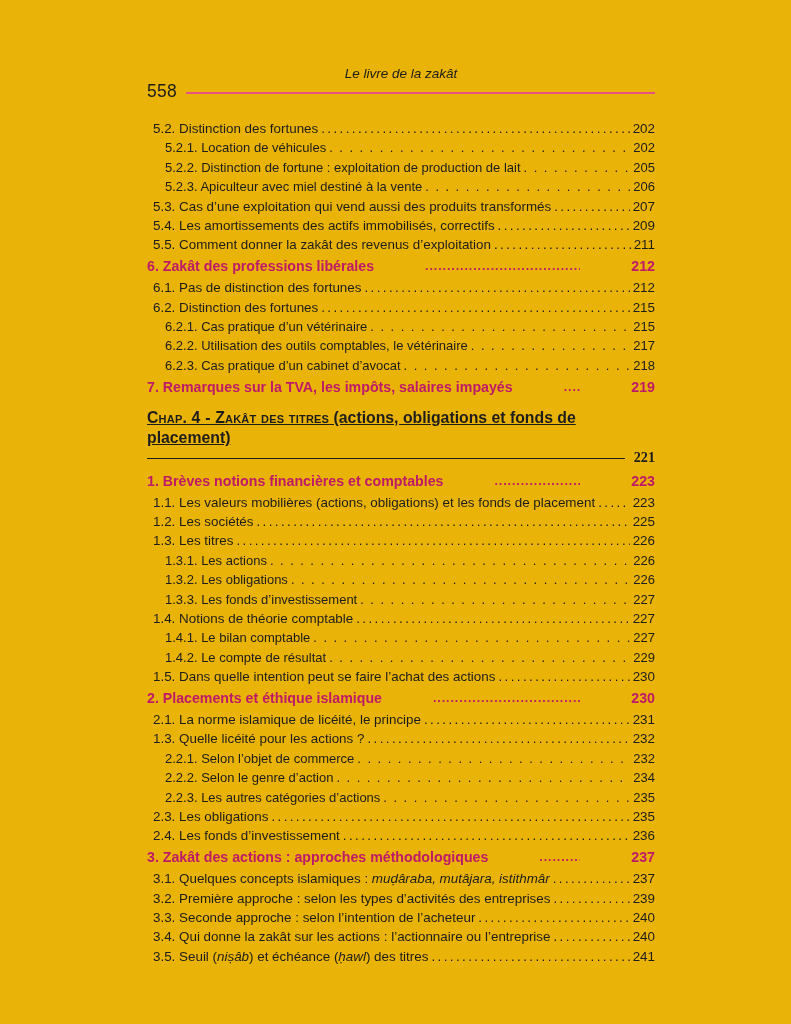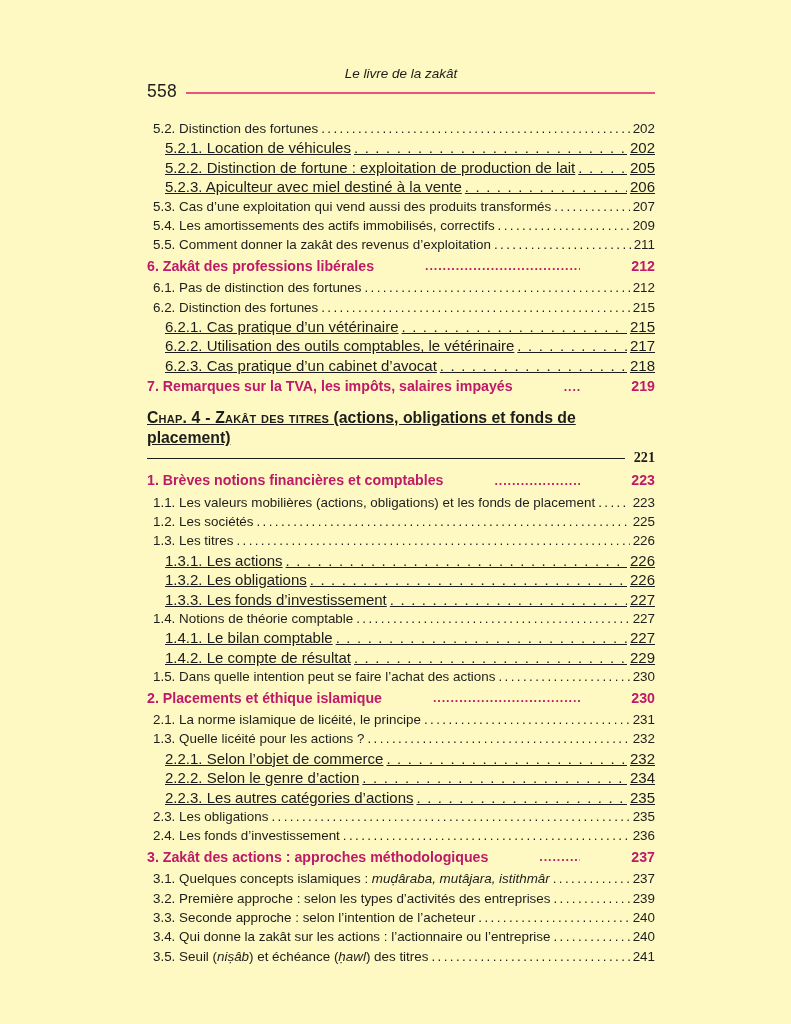--- a/index.html
+++ b/index.html
@@ -1,20 +1,20 @@
 <!DOCTYPE html>
 <html lang="fr"><head>
 <meta charset="utf-8">
 <style>
   html, body { margin: 0; padding: 0; background: #ffffff; }
   .page {
     position: relative;
     width: 791px;
     height: 1024px;
-    background: #fef9c3;
+    background: #eab308;
     box-sizing: border-box;
     padding: 66px 136px 0 147px;
     font-family: "Liberation Sans", "DejaVu Sans", sans-serif;
     color: #1d1d1b;
     overflow: hidden;
   }
   
   .running-title {
     text-align: center;
     font-style: italic;
@@ -37,27 +37,27 @@
     flex: 1;
     height: 0;
     border-top: 2px solid #e75480;
     margin-left: 9px;
     margin-top: 3px;
   }
   
   .toc { margin-top: 19px; }
   .row {
     display: flex;
-    align-items: center;
+    align-items: flex-end;
     line-height: 19.4px;
     font-size: 13.4px;
   }
   .row .label { white-space: nowrap; }
   .row.lvl2 { padding-left: 6px; }
-  .row.lvl3 { padding-left: 18px; font-size: 15px; text-decoration: underline; }
+  .row.lvl3 { padding-left: 18px; font-size: 13px; }
   .row.heading {
     color: #be1a68;
     font-weight: 700;
     font-size: 14.2px;
     margin: 1.5px 0;
     gap: 48px;
   }
   .leader {
     flex: 1 1 auto;
     overflow: hidden;

